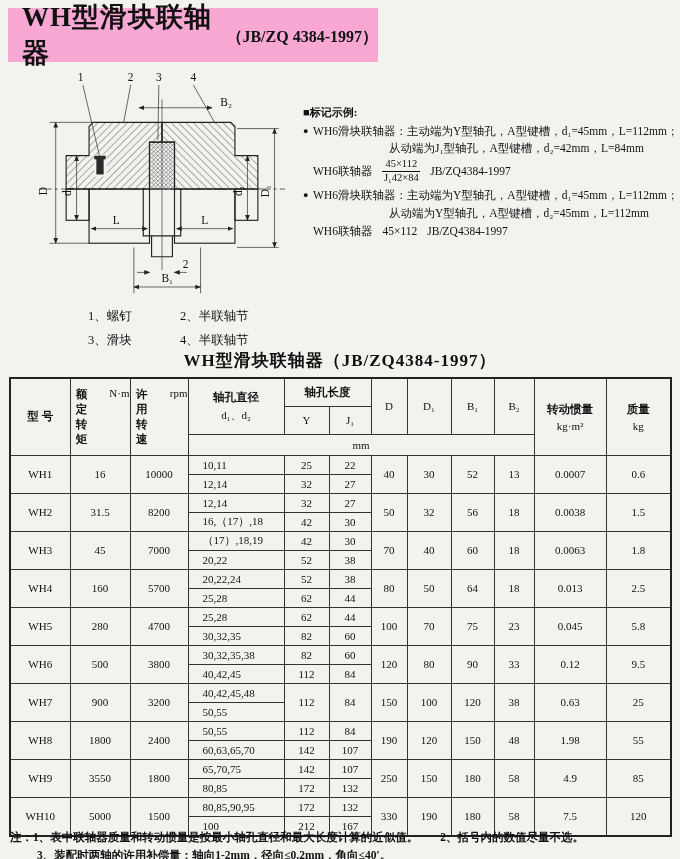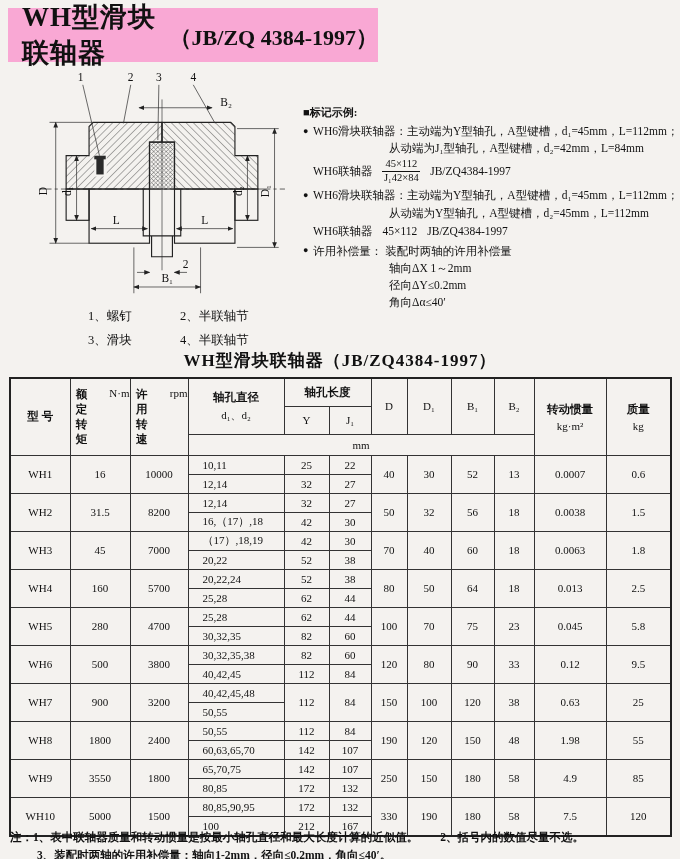--- a/index.html
+++ b/index.html
@@ -3,21 +3,21 @@
 <meta charset="utf-8">
 <style>
   html,body{margin:0;padding:0;}
   .page{position:relative;width:680px;height:859px;background:#f4f2ef;
         font-family:"Liberation Serif",serif;color:#111;overflow:hidden;}
 
   
   .banner{position:absolute;left:8px;top:8px;width:370px;height:54px;background:#f9a8d4;
           display:flex;align-items:center;padding-left:14px;box-sizing:border-box;}
   .banner-title{font-size:27px;font-weight:bold;letter-spacing:1px;}
-  .banner-std{font-size:22px;font-weight:bold;margin-left:4px;padding-top:5px;white-space:nowrap;}
+  .banner-std{font-size:16px;font-weight:bold;margin-left:4px;padding-top:5px;white-space:nowrap;}
 
   
   .drawing{position:absolute;left:16px;top:64px;width:292px;}
   svg{display:block;}
   svg text{font-family:"Liberation Serif",serif;font-size:11px;fill:#111;}
   .legend{position:absolute;left:88px;top:308px;display:grid;
           grid-template-columns:92px auto;row-gap:7px;font-size:12.5px;font-weight:normal;}
 
   
   .marking{position:absolute;left:303px;top:104px;width:374px;font-size:11.5px;line-height:1.48;}
@@ -169,30 +169,20 @@
         <span>WH6滑块联轴器：主动端为Y型轴孔，A型键槽，d₁=45mm，L=112mm；</span>
       </div>
       <div class="mk-cont">从动端为Y型轴孔，A型键槽，d₂=45mm，L=112mm</div>
       <div class="mk-desig">
         <span>WH6联轴器</span>
         <span>45×112</span>
         <span>JB/ZQ4384-1997</span>
       </div>
     </div>
 
-    <div>
-      <div class="mk-line">
-        <span class="bullet">●</span>
-        <span>许用补偿量：</span>
-        <span>装配时两轴的许用补偿量</span>
-      </div>
-      <div class="mk-comp-line">轴向ΔX 1～2mm</div>
-      <div class="mk-comp-line">径向ΔY≤0.2mm</div>
-      <div class="mk-comp-line">角向Δα≤40′</div>
-    </div>
   </div>
 
   <div class="table-title">WH型滑块联轴器（JB/ZQ4384-1997）</div>
 
   <table class="spec">
     <colgroup>
       <col style="width:60px">
         <col style="width:60px">
         <col style="width:58px">
         <col style="width:96px">

